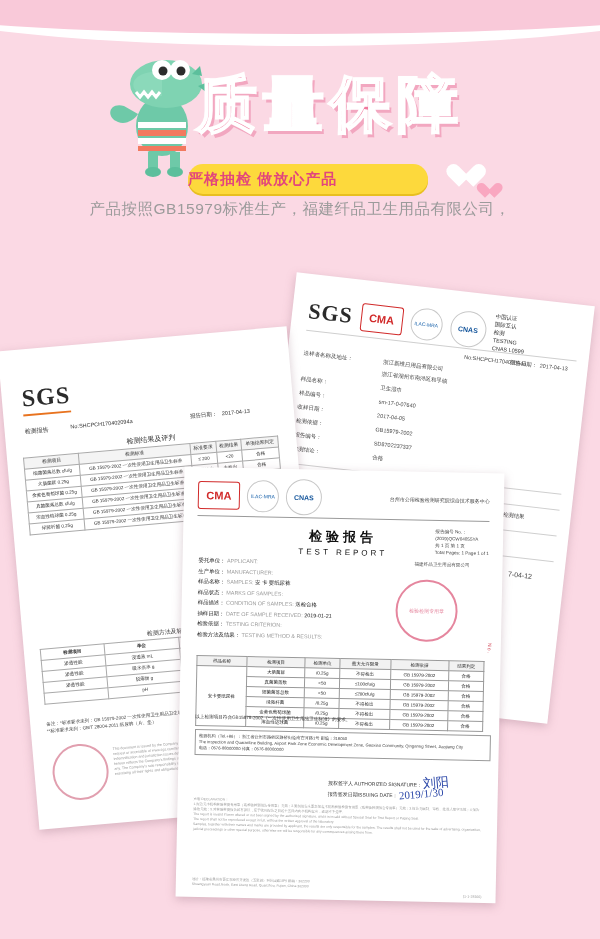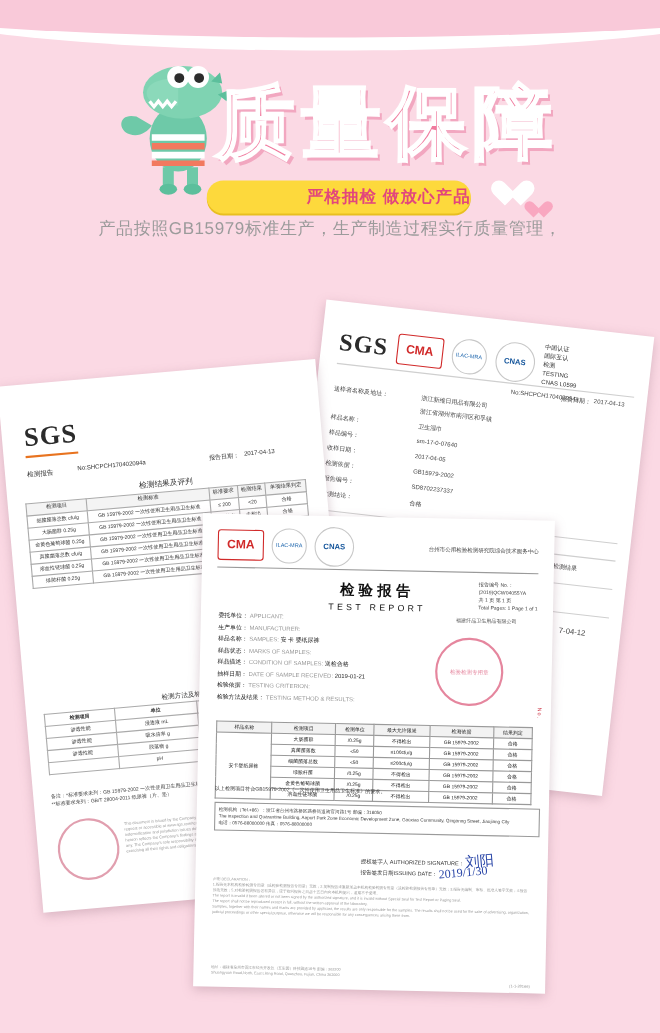--- a/index.html
+++ b/index.html
@@ -28,32 +28,32 @@
 
   
   .header{
     position:absolute;left:0;top:28px;width:600px;height:185px;
   }
   .croc{
     position:absolute;left:104px;top:20px;width:120px;height:140px;
   }
   .title{
     position:absolute;left:196px;top:36px;
-    font-size:72px;font-weight:bold;letter-spacing:6px;
+    font-size:61px;font-weight:bold;letter-spacing:6px;
     color:#f07a9e;
     -webkit-text-stroke:2px #ffffff;
     text-shadow:3px 4px 0 #f2a7c0, 0 0 2px #fff;
     font-family:Liberation Mono, monospace;
   }
   .subtitle-pill{
     position:absolute;left:188px;top:136px;
     width:240px;height:30px;
     background:#fdd93c;
     border-radius:15px;
-    display:flex;align-items:center;justify-content:flex-end;
+    display:flex;align-items:center;justify-content:flex-start;
     box-shadow:0 2px 0 #e8bf20;
   }
   .subtitle-pill span{
     font-size:15px;color:#e2467c;font-weight:bold;letter-spacing:1px;
   }
   .heart{
     position:absolute;width:26px;height:24px;
   }
   .heart:before,.heart:after{
     content:"";position:absolute;width:13px;height:20px;
@@ -198,21 +198,21 @@
 
   <div class="subtitle-pill">
     <span>严格抽检 做放心产品</span>
   </div>
 
   <div class="heart h1"></div>
   <div class="heart h2 pink"></div>
 </div>
 
 <div class="desc">
-  <div>产品按照GB15979标准生产，生产制造过程实行质量管理，</div>
+  <div>产品按照GB15979标准生产，福建纤品卫生用品有限公司，</div>
 </div>
 
 <div class="certs">
 
   <div class="paper paperA">
     <div class="pa-top">
       <span class="sgs-logo pa-sgs">SGS</span>
       <span class="badge cma">
         <span>CMA</span>
       </span>

